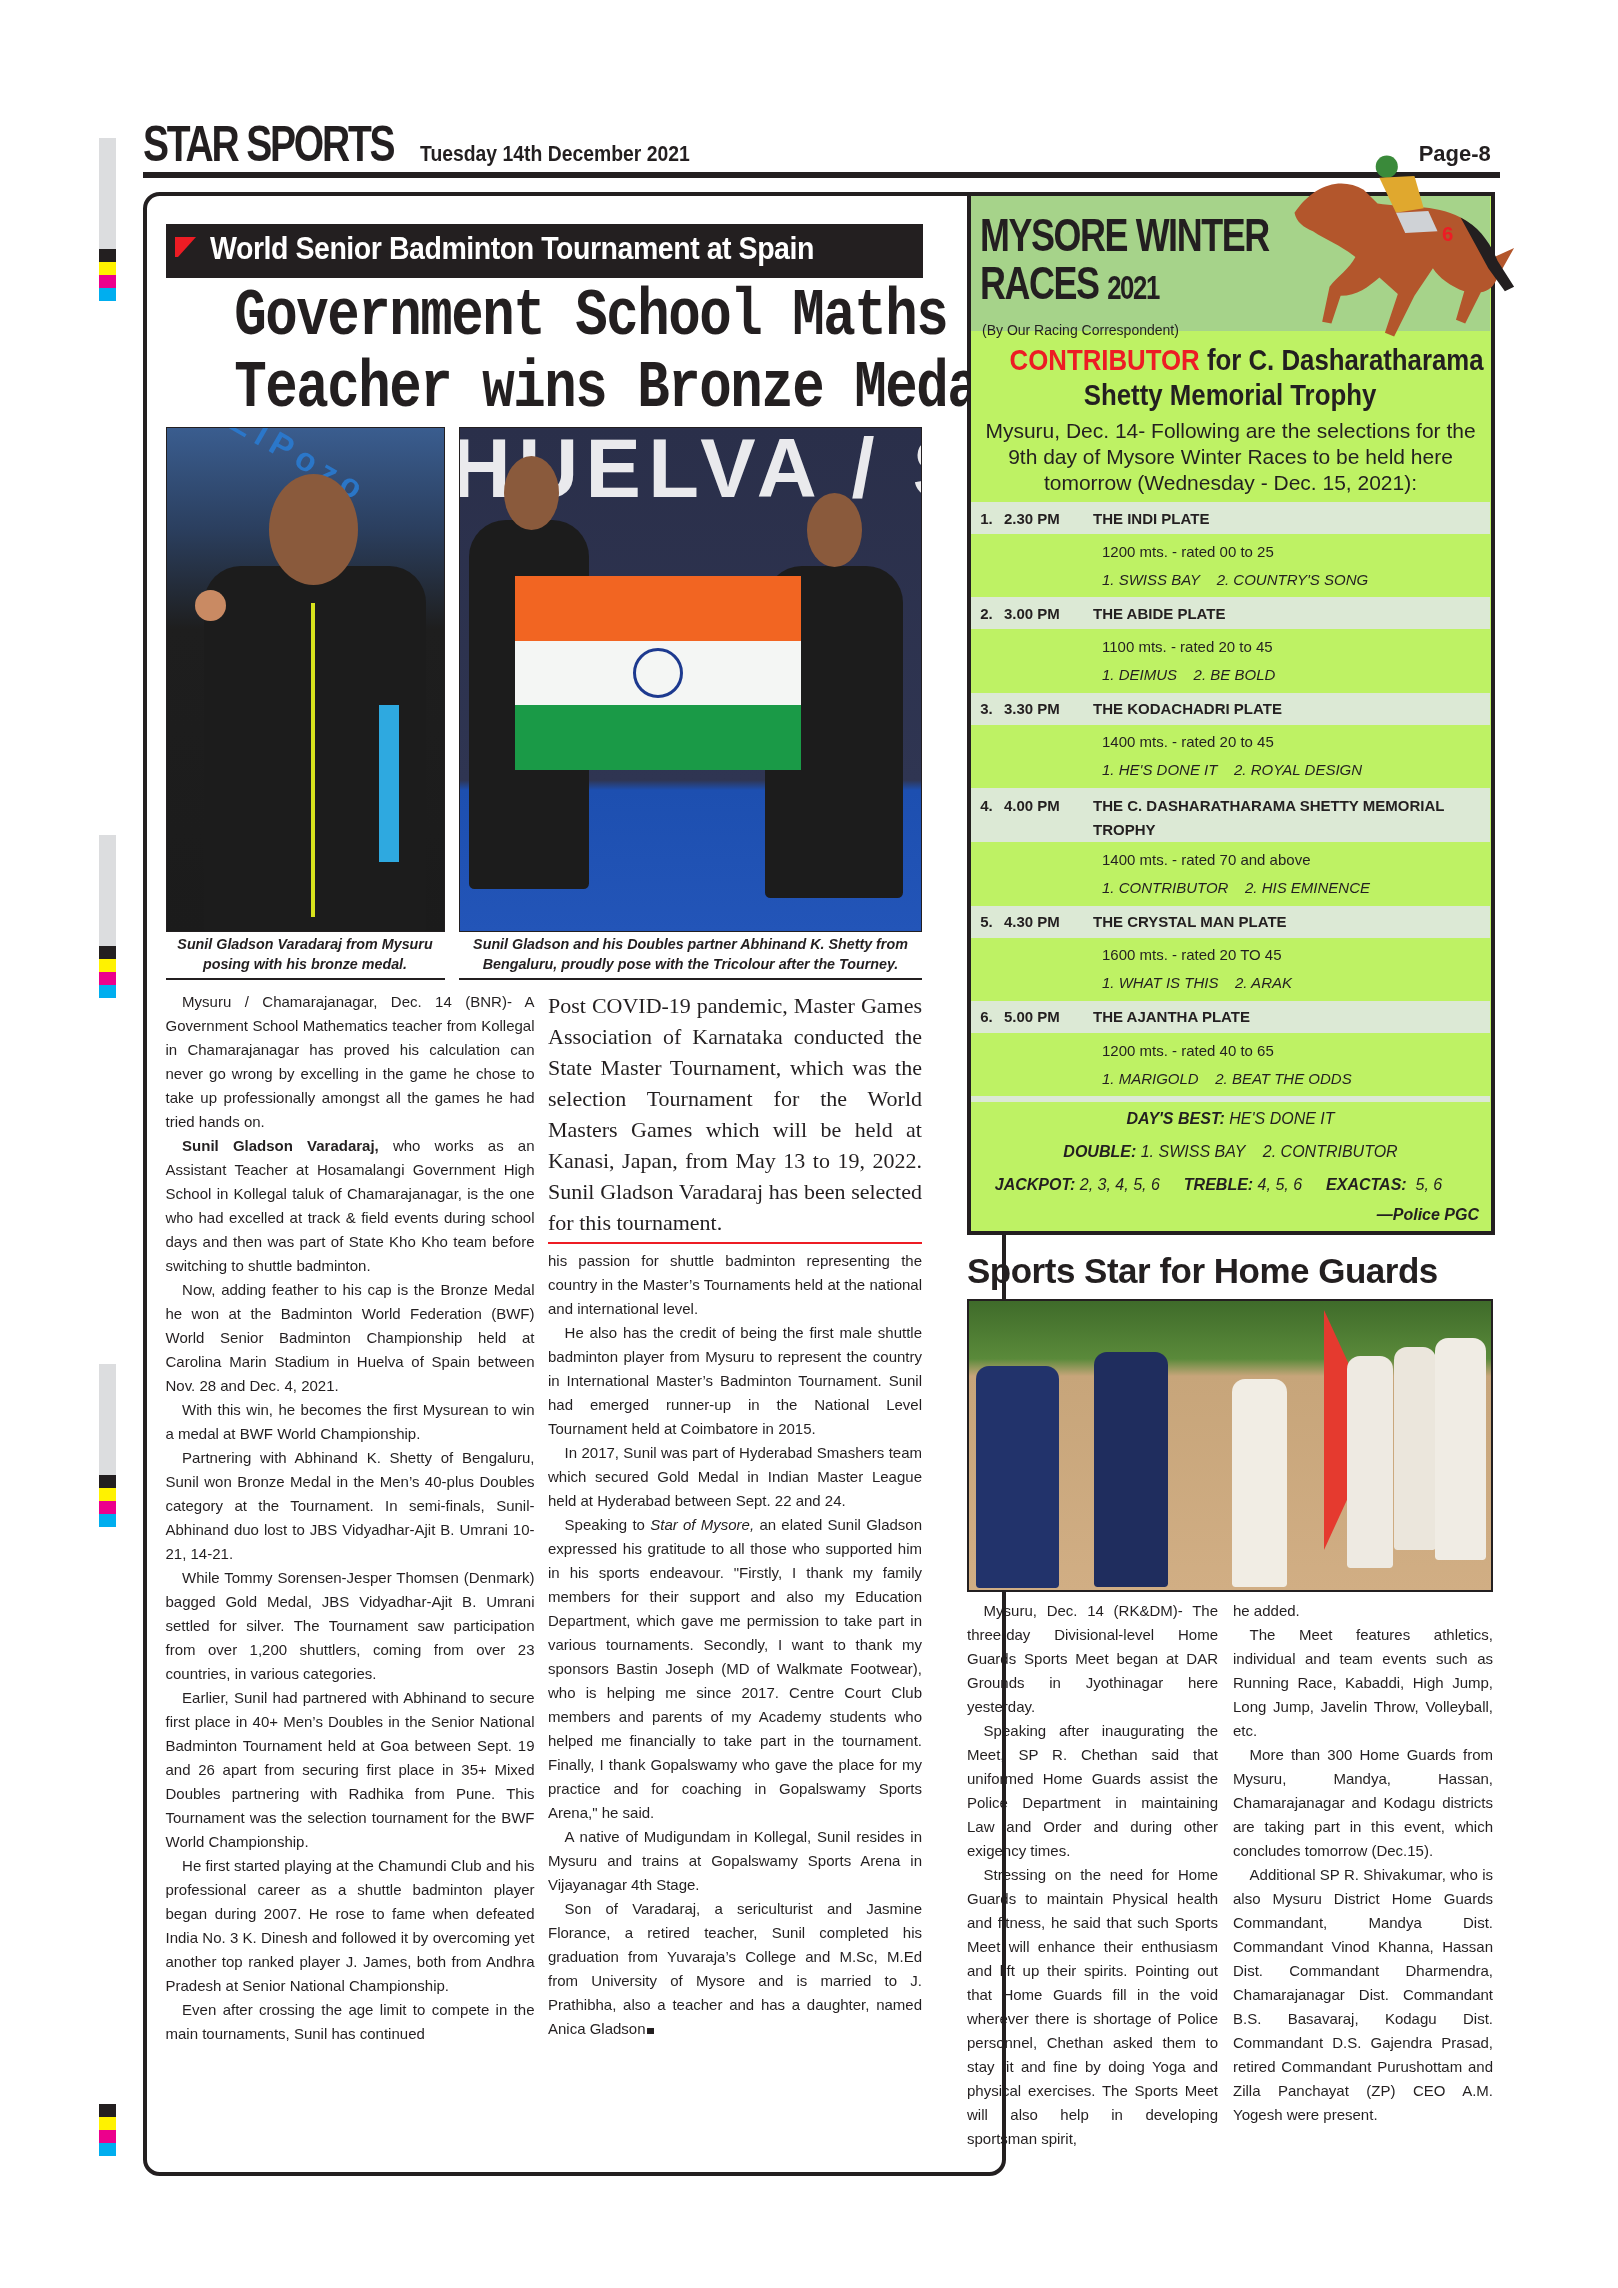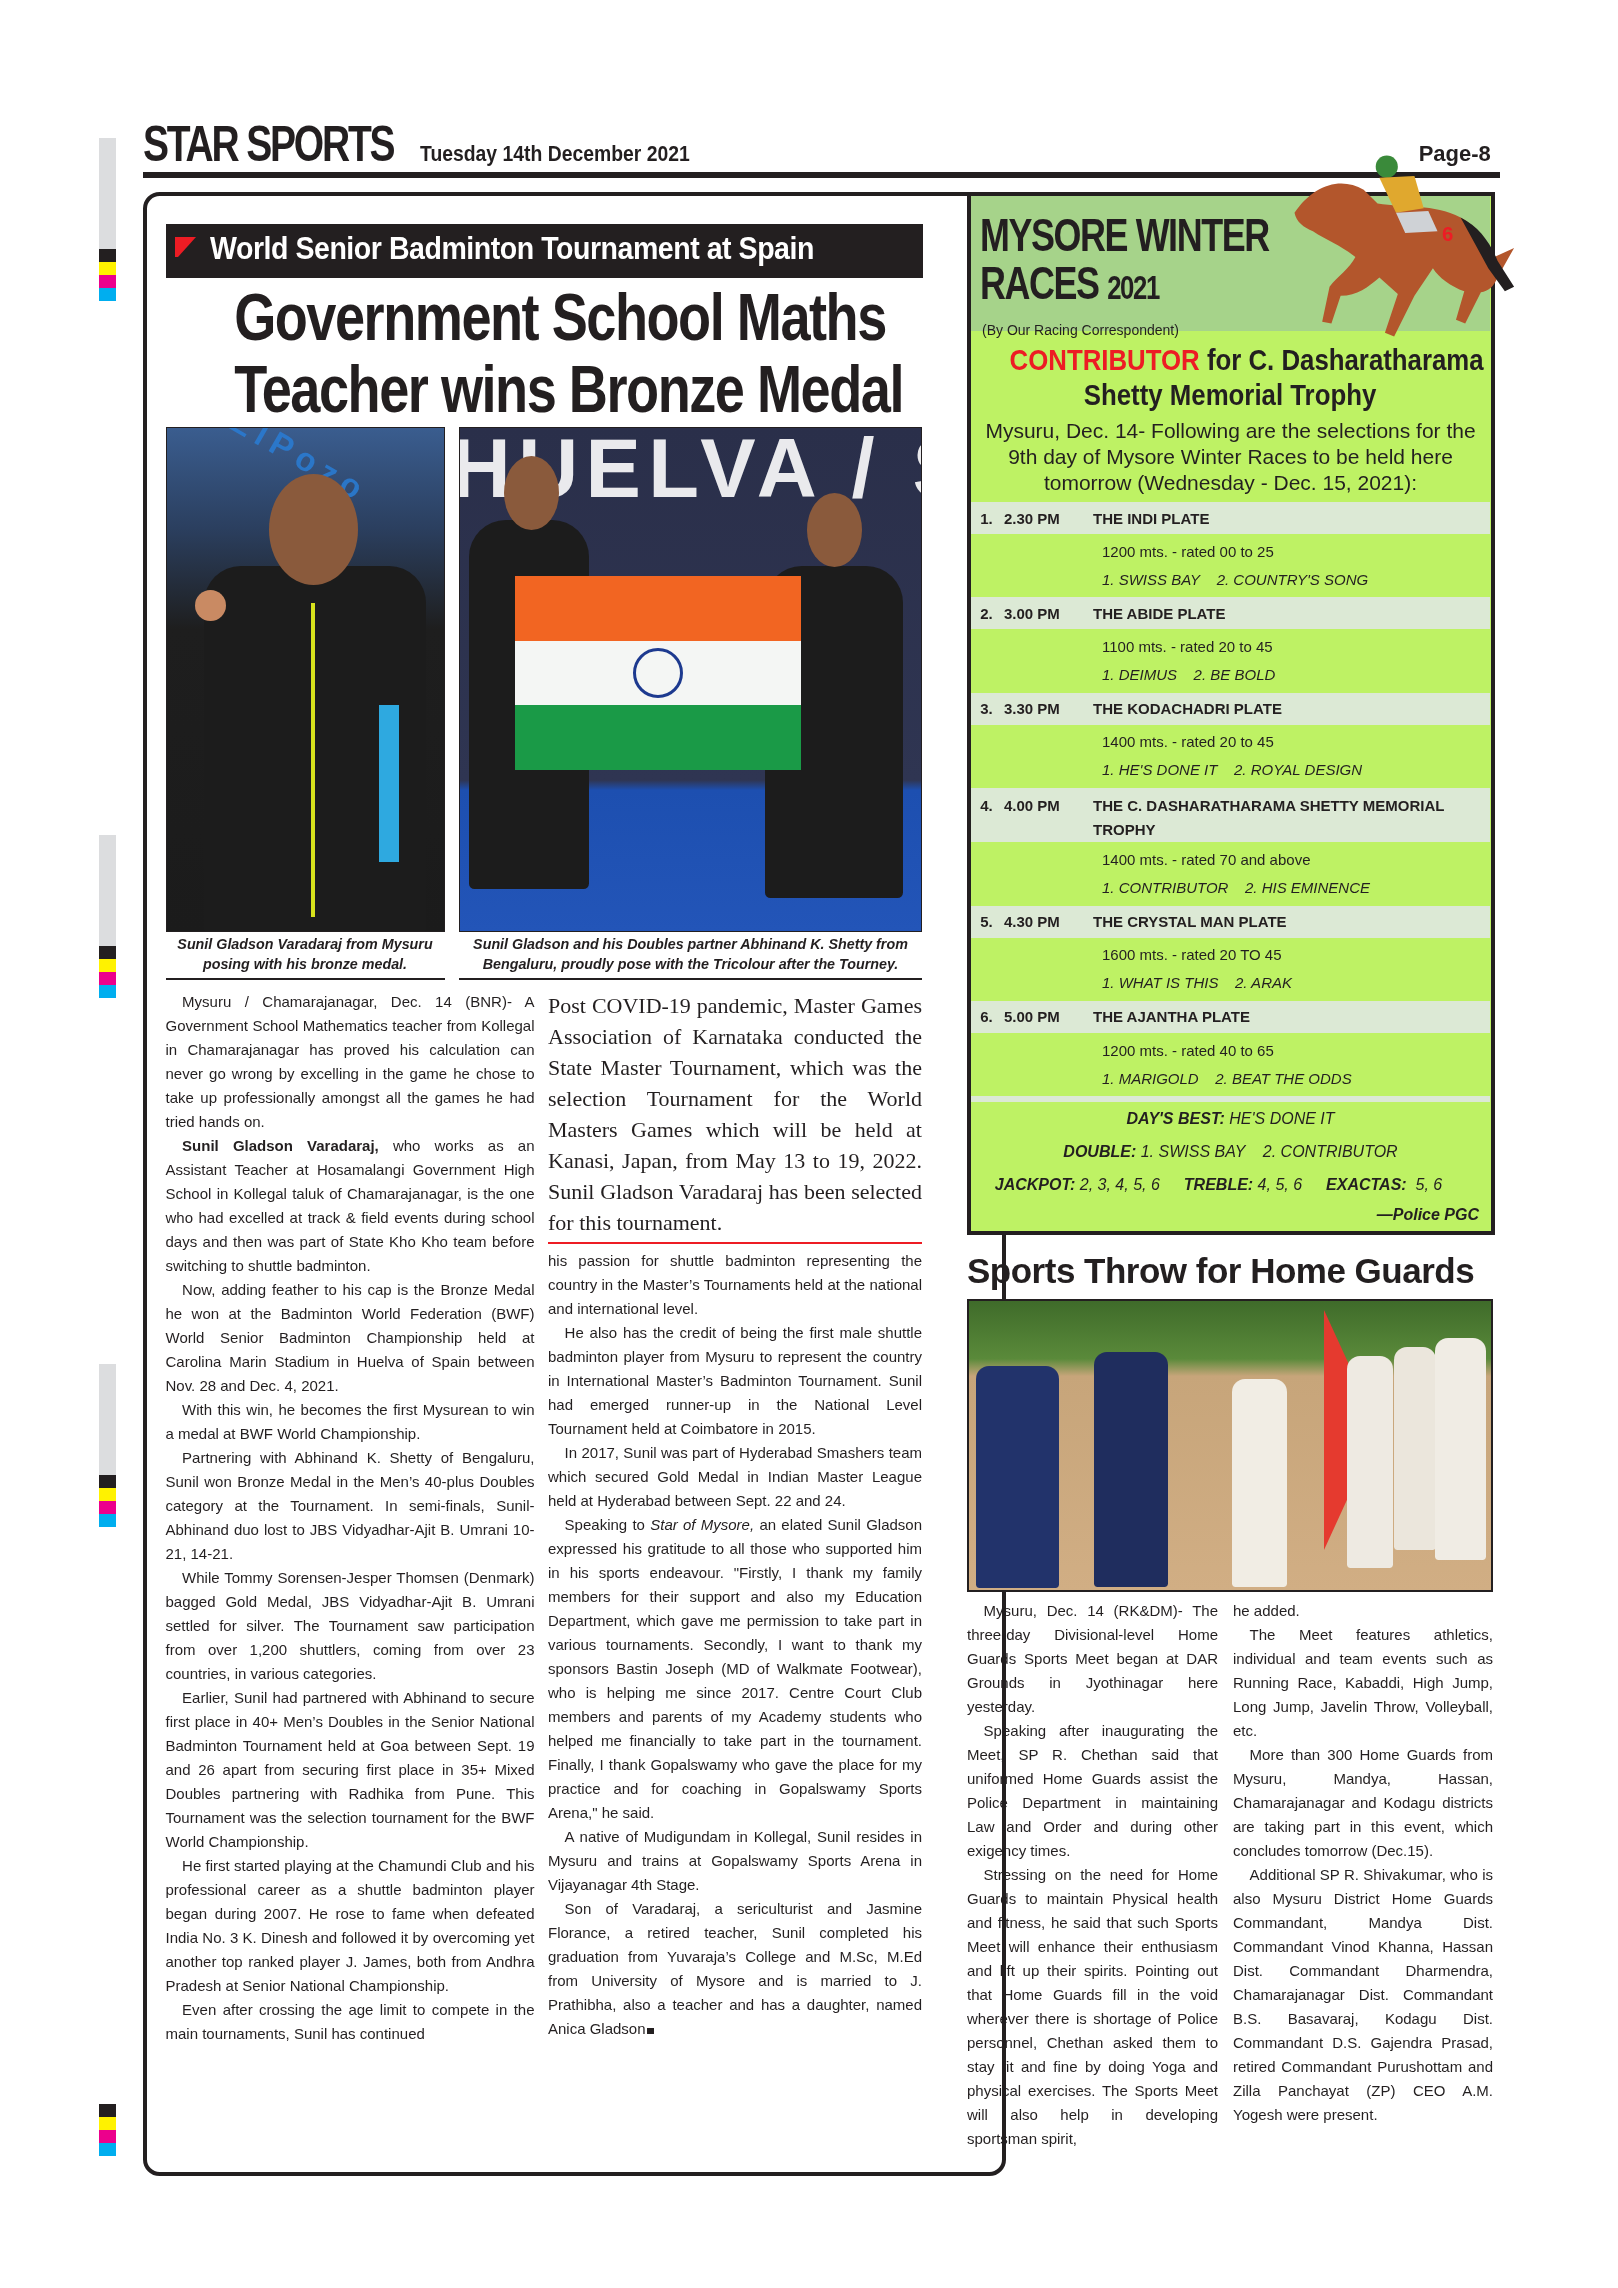--- a/index.html
+++ b/index.html
@@ -19,21 +19,21 @@
   .section-title { position: absolute; left: 0; top: 3.7px; font-family: "Liberation Sans", sans-serif; font-weight: 700; font-size: 50px; letter-spacing: -2.8px; transform: scaleX(0.78); transform-origin: left top; line-height: 55px; color: #231f20; }
   .issue-date { position: absolute; left: 277px; top: 28px; font-size: 22px; font-weight: 700; transform: scaleX(0.88); transform-origin: left top; }
   .page-no { position: absolute; right: 9.2px; top: 28px; font-size: 22px; font-weight: 700; }
   .mast-rule { position: absolute; left: 143px; top: 172px; width: 1357px; height: 5.5px; background: #231f20; }
 
   
   .main-box { position: absolute; left: 143px; top: 192px; width: 863px; height: 1984px; border: 4.6px solid #231f20; border-radius: 16.6px; }
   .kicker-bar { position: absolute; left: 18.5px; top: 28px; width: 757px; height: 54px; background: #231f20; }
   .kicker-flag { position: absolute; left: 9.2px; top: 13px; width: 0; height: 0; border-top: 20px solid #ed1c24; border-right: 18.5px solid transparent; border-left: 3.7px solid #ed1c24; }
   .kicker-text { position: absolute; left: 44px; top: 7.4px; font-size: 31px; font-weight: 700; color: #ffffff; letter-spacing: -0.5px; transform: scaleX(0.92); transform-origin: left top; white-space: nowrap; }
-  .headline { position: absolute; left: 18.5px; top: 85px; width: 757px; text-align: center; font-weight: 700; color: #231f20; font-size: 66px; line-height: 72px; letter-spacing: -1.8px; }
+  .headline { position: absolute; left: 18.5px; top: 85px; width: 757px; text-align: center; font-weight: 700; color: #231f20; font-size: 66px; line-height: 72px; letter-spacing: -1.8px; font-family: Liberation Mono, monospace; }
   .headline span { display: block; transform: scaleX(0.82); transform-origin: center top; white-space: nowrap; }
 
   .photo { position: absolute; border: 1.8px solid #231f20; overflow: hidden; }
   .photo1 { left: 18.5px; top: 231px; width: 279px; height: 505px; background: linear-gradient(180deg, #3a5d8f 0%, #2b3f5f 20%, #1e1e1e 40%, #1b1b1b 100%); }
   .photo2 { left: 312px; top: 231px; width: 463px; height: 505px; background: linear-gradient(180deg, #2a2f4a 0%, #2f3552 70%, #1d4fb0 72%, #2355b8 100%); }
   .photo-label { position: absolute; color: #ffffff; font-weight: 700; font-size: 83px; letter-spacing: 7.4px; opacity: 0.9; white-space: nowrap; }
   .person { position: absolute; background: #1c1c1c; border-radius: 37px 37px 5.5px 5.5px; }
   .head { position: absolute; background: #8a5a3c; border-radius: 50%; }
   .stripe-y { position: absolute; background: #d7e21c; }
   .stripe-b { position: absolute; background: #2ea9e0; }
@@ -278,21 +278,21 @@
 
     <div class="summary">
       <div><b>DAY'S BEST:</b><span> HE'S DONE IT</span></div>
       <div><b>DOUBLE:</b><span style="white-space:pre"> 1. SWISS BAY    2. CONTRIBUTOR</span></div>
       <div class="row3"><b>JACKPOT:</b><span> 2, 3, 4, 5, 6</span><b>TREBLE:</b><span> 4, 5, 6</span><b>EXACTAS:</b><span style="white-space:pre">  5, 6</span></div>
     </div>
     <div class="tipster">—Police PGC</div>
   </div>
 </div>
 
-<div class="hg-title">Sports Throw for Home Guards</div>
+<div class="hg-title">Sports Star for Home Guards</div>
 <div class="hg-photo">
   <div class="hg-person" style="left:7.4px;top:65px;width:83px;height:222px;background:#22336b;"></div>
   <div class="hg-person" style="left:125px;top:51px;width:74px;height:235px;background:#1f2d5e;"></div>
   <div class="hg-person" style="left:263px;top:78px;width:55px;height:208px;background:#f1ede4;"></div>
   <div class="hg-flag" style="left:355px;top:9.2px;"></div>
   <div class="hg-person" style="left:378px;top:55px;width:46px;height:212px;background:#eeeae2;"></div>
   <div class="hg-person" style="left:425px;top:46px;width:42px;height:203px;background:#ebe6dc;"></div>
   <div class="hg-person" style="left:466px;top:37px;width:51px;height:222px;background:#f0ece4;"></div>
 </div>
 

